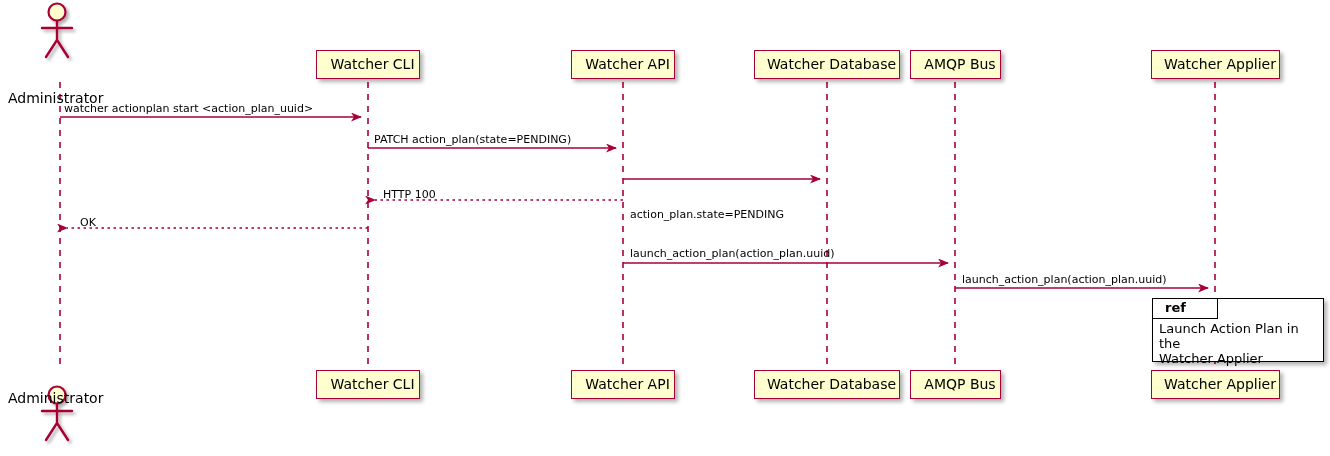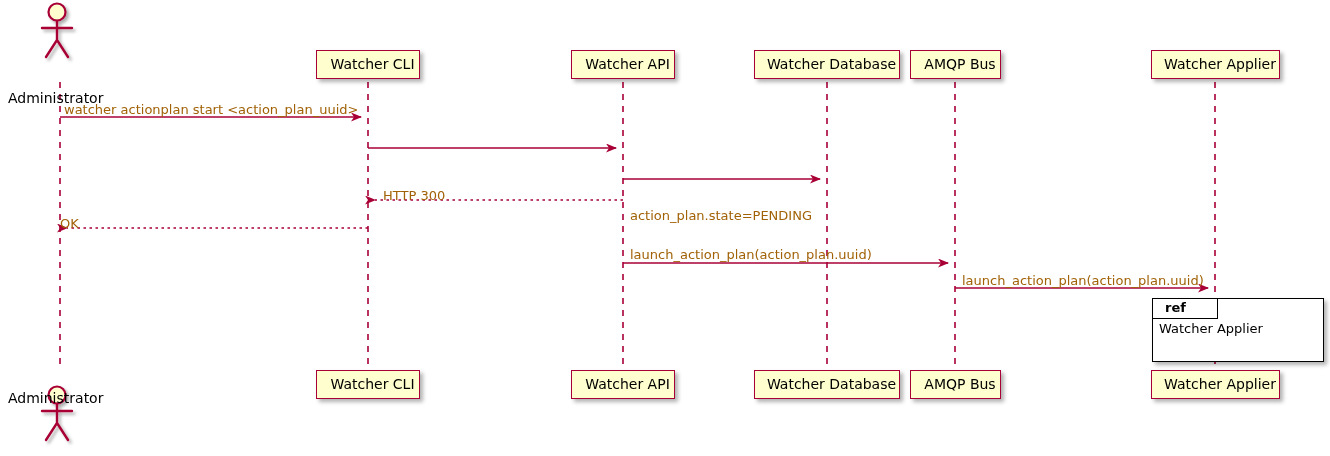--- a/index.html
+++ b/index.html
@@ -41,22 +41,22 @@
   .actor-label {
     position: absolute;
     font-size: 14px;
     color: #000000;
     white-space: nowrap;
     line-height: 1;
     margin-top: 20px;
   }
   .msg-label {
     position: absolute;
-    font-size: 13px;
-    color: #a16207;
+    font-size: 11px;
+    color: #000000;
     white-space: nowrap;
     line-height: 1;
   }
   .refbox {
     position: absolute;
     box-sizing: border-box;
     background: #FFFFFF;
     border: 1.5px solid #000000;
     box-shadow: 3px 3px 4px rgba(0,0,0,0.30);
   }
@@ -166,27 +166,29 @@
     <span>AMQP Bus</span>
   </div>
   <div class="pbox" style="left:1151px; top:370px; width:129px;">
     <span>Watcher Applier</span>
   </div>
 
   <div class="actor-label" style="left:8px; top:71px;">Administrator</div>
   <div class="actor-label" style="left:8px; top:371px;">Administrator</div>
 
   <div class="msg-label" style="left:64px; top:103px;">watcher actionplan start &lt;action_plan_uuid&gt;</div>
+  <div class="msg-label" style="left:374px; top:134px;">PATCH action_plan(state=PENDING)</div>
   <div class="msg-label" style="left:630px; top:165px;margin-top:44px;">action_plan.state=PENDING</div>
-  <div class="msg-label" style="left:383px; top:189px;">HTTP 300</div>
-  <div class="msg-label" style="left:60px; top:217px;">OK</div>
+  <div class="msg-label" style="left:383px; top:189px;">HTTP 100</div>
+  <div class="msg-label" style="left:80px; top:217px;">OK</div>
   <div class="msg-label" style="left:630px; top:248px;">launch_action_plan(action_plan.uuid)</div>
   <div class="msg-label" style="left:962px; top:274px;">launch_action_plan(action_plan.uuid)</div>
 
   <div class="refbox" style="left:1152px; top:298px; width:172px; height:64px;">
     <div class="ref-tab"></div>
     <div class="ref-tab-title">ref</div>
     <div class="ref-body">
+      <div>Launch Action Plan in the</div>
       <div>Watcher Applier</div>
     </div>
   </div>
 
 </div>
 
 </body></html>

